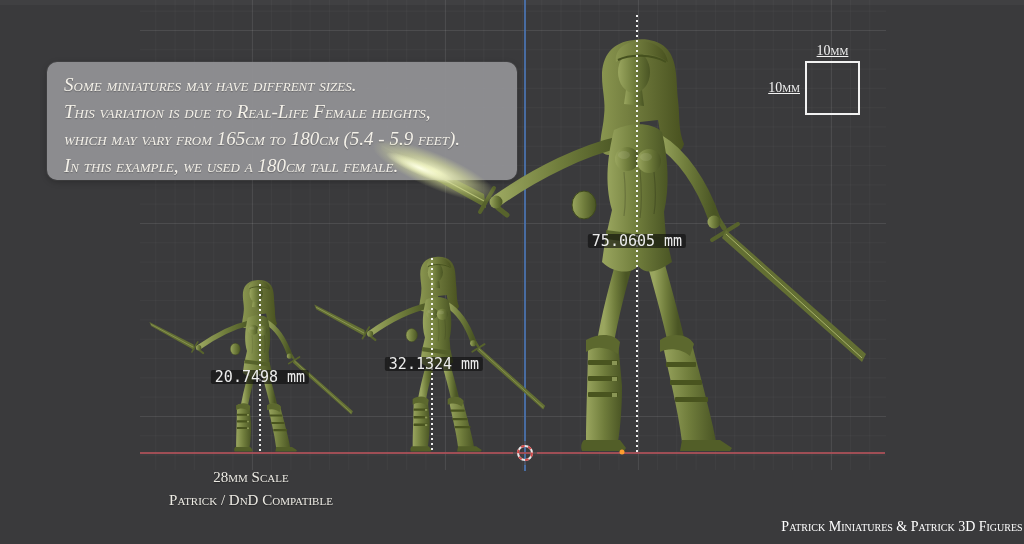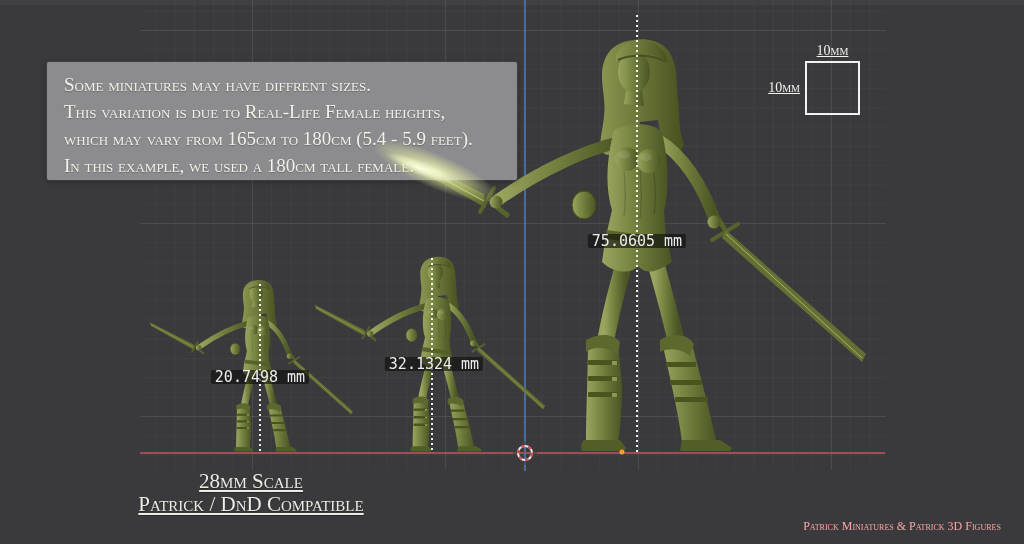--- a/index.html
+++ b/index.html
@@ -34,40 +34,40 @@
   }
   .measure-pill {
     position:absolute; transform:translate(-50%,-50%);
     background:rgba(12,12,12,0.60); color:#ececec;
     font-family:"DejaVu Sans Mono","Liberation Mono",monospace;
     font-size:15px; line-height:12px; padding:1px 4px; border-radius:2px;
     white-space:nowrap; letter-spacing:0;
   }
   .info-box {
     position:absolute; left:47px; top:62px; width:470px; height:118px;
-    background:rgba(146,146,149,0.94); border-radius:2px;
+    background:rgba(146,146,149,0.94); border-radius:10px;
     box-shadow:0 0 0 1px rgba(255,255,255,0.05), 0 2px 6px rgba(0,0,0,0.25);
     color:#f4f1e9; font-size:19px; line-height:27px;
     font-variant:small-caps; padding:9px 8px 0 17px; box-sizing:border-box;
     text-shadow:0 1px 1px rgba(0,0,0,0.28);
+    font-style:italic;
   }
   .ref-square {
     position:absolute; left:805px; top:61px; width:55px; height:54px;
     border:2.5px solid #f2f2f2; box-sizing:border-box;
   }
   .ref-label { position:absolute; color:#f2f2f2; font-size:14px; font-variant:small-caps;text-decoration:underline; }
   .scale-label {
     position:absolute; transform:translateX(-50%); white-space:nowrap;
-    color:#edebe4; font-size:21px; font-variant:small-caps;
+    color:#edebe4; font-size:15px; font-variant:small-caps;
     text-shadow:0 1px 1px rgba(0,0,0,0.35);
-    text-decoration:underline;
   }
   .watermark {
     position:absolute; transform:translateX(-50%); white-space:nowrap;
-    color:#fca5a5; font-size:12px; font-variant:small-caps;
+    color:#ffffff; font-size:14px; font-variant:small-caps;
   }
   .glow-beam {
     position:absolute; left:345px; top:148px; width:180px; height:46px;
     border-radius:50%; transform:rotate(23deg);
     background:radial-gradient(closest-side, rgba(244,248,198,0.95) 0%, rgba(226,233,158,0.55) 38%, rgba(190,200,120,0) 75%);
   }
   .glow-core {
     position:absolute; left:383px; top:161px; width:74px; height:14px;
     border-radius:50%; transform:rotate(23deg);
     background:radial-gradient(closest-side, rgba(253,255,228,1) 0%, rgba(244,248,198,0.6) 55%, rgba(244,248,198,0) 100%);

